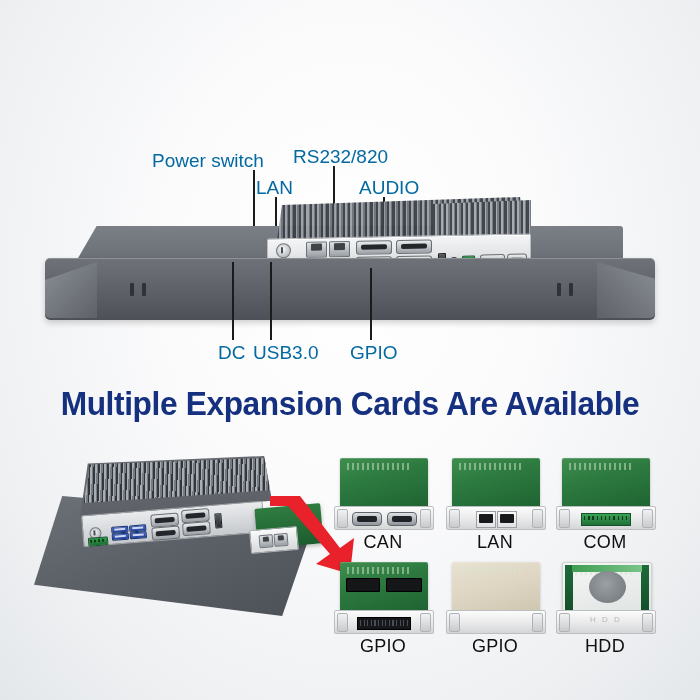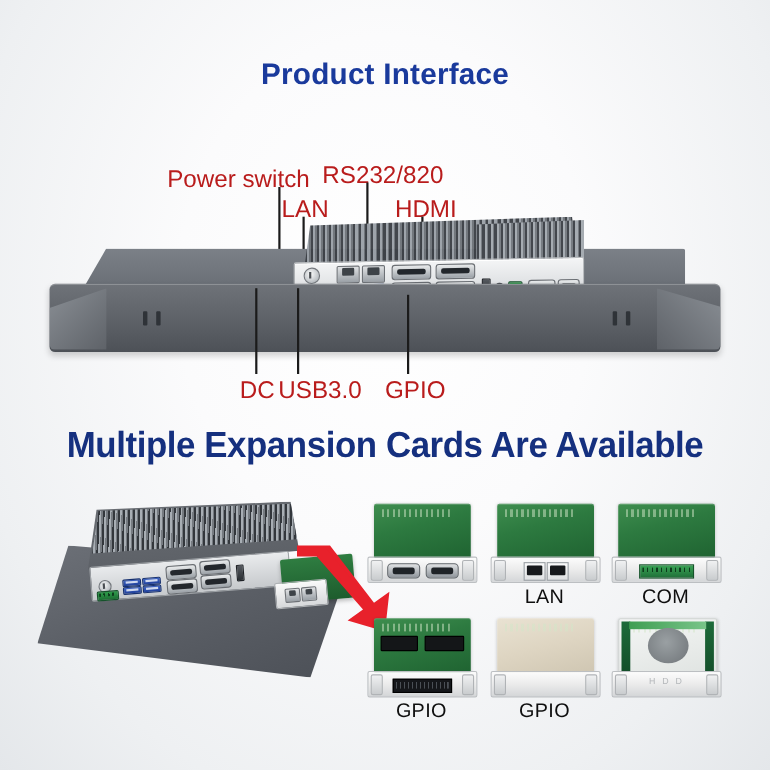--- a/index.html
+++ b/index.html
@@ -20,21 +20,21 @@
     position:absolute;left:0;right:0;top:88px;text-align:center;
     font-size:20.5px;color:#1d1d1d;font-weight:400;letter-spacing:-.2px;
   }
   .title2{
     position:absolute;left:0;right:0;top:385px;text-align:center;
     font-size:33px;font-weight:bold;color:#15307f;
     transform:scaleX(.96);letter-spacing:-.4px;
   }
 
   
-  .cl{position:absolute;font-size:22px;color:#b91c1c;white-space:nowrap;text-align:center;}
+  .cl{position:absolute;font-size:19px;color:#0369a1;white-space:nowrap;text-align:center;}
   .ln{position:absolute;background:#1b1b1b;width:2px;}
 
   
   #device-top{position:absolute;left:45px;top:196px;width:610px;height:150px;}
   .dev-screen{
     position:absolute;left:0;top:62px;width:610px;height:62px;
     background:linear-gradient(180deg,#6f7379 0%,#5d6167 55%,#4d5157 100%);
     border-radius:5px;
     box-shadow:inset 0 1px 0 rgba(255,255,255,.22),0 3px 6px rgba(0,0,0,.18);
   }
@@ -225,32 +225,31 @@
   .card-label{
     position:absolute;left:0;right:0;top:74px;text-align:center;
     font-size:18px;color:#0f0f0f;letter-spacing:.3px;
   }
 </style>
 </head>
 <body>
 
 <div class="page">
 
-  <div class="title1">Product Interface</div>
 
   <div class="cl" style="left:152px;top:150px;">Power switch</div>
   <div class="ln" style="left:253px;top:170px;height:76px;"></div>
 
   <div class="cl" style="left:256px;top:177px;">LAN</div>
   <div class="ln" style="left:275px;top:197px;height:46px;"></div>
 
   <div class="cl" style="left:293px;top:146px;">RS232/820</div>
   <div class="ln" style="left:333px;top:166px;height:78px;"></div>
 
-  <div class="cl" style="left:359px;top:177px;">HDMI</div>
+  <div class="cl" style="left:359px;top:177px;">AUDIO</div>
   <div class="ln" style="left:383px;top:197px;height:52px;"></div>
 
   <div id="device-top">
     <div class="dev-back"></div>
     <div class="fins"></div>
     <div class="fins2"></div>
 
     <div class="iopanel">
       <div class="port p-pwr" style="left:8px;top:4px;width:13px;height:13px;"></div>
       <div class="port p-green" style="left:5px;top:21px;width:26px;height:11px;"></div>
@@ -327,20 +326,21 @@
   </svg>
 
   <div class="card" style="left:334px;top:458px;">
     <div class="pcb"></div>
     <div class="bracket">
       <div class="br-tab l"></div>
       <div class="br-tab r"></div>
       <div class="conn c-dsub" style="left:17px;top:5px;width:28px;height:12px;"></div>
       <div class="conn c-dsub" style="left:52px;top:5px;width:28px;height:12px;"></div>
     </div>
+    <div class="card-label">CAN</div>
   </div>
 
   <div class="card" style="left:446px;top:458px;">
     <div class="pcb"></div>
     <div class="bracket">
       <div class="br-tab l"></div>
       <div class="br-tab r"></div>
       <div class="conn c-rj45" style="left:29px;top:4px;width:18px;height:15px;"></div>
       <div class="conn c-rj45" style="left:50px;top:4px;width:18px;height:15px;"></div>
     </div>
@@ -384,15 +384,16 @@
       <div class="hdd-green"></div>
       <div class="hdd-green r"></div>
       <div class="hdd-top"></div>
       <div class="hdd-platter"></div>
     </div>
     <div class="bracket">
       <div class="br-tab l"></div>
       <div class="br-tab r"></div>
       <div class="emboss">H D D</div>
     </div>
+    <div class="card-label">HDD</div>
   </div>
 
 </div>
 
 </body></html>

